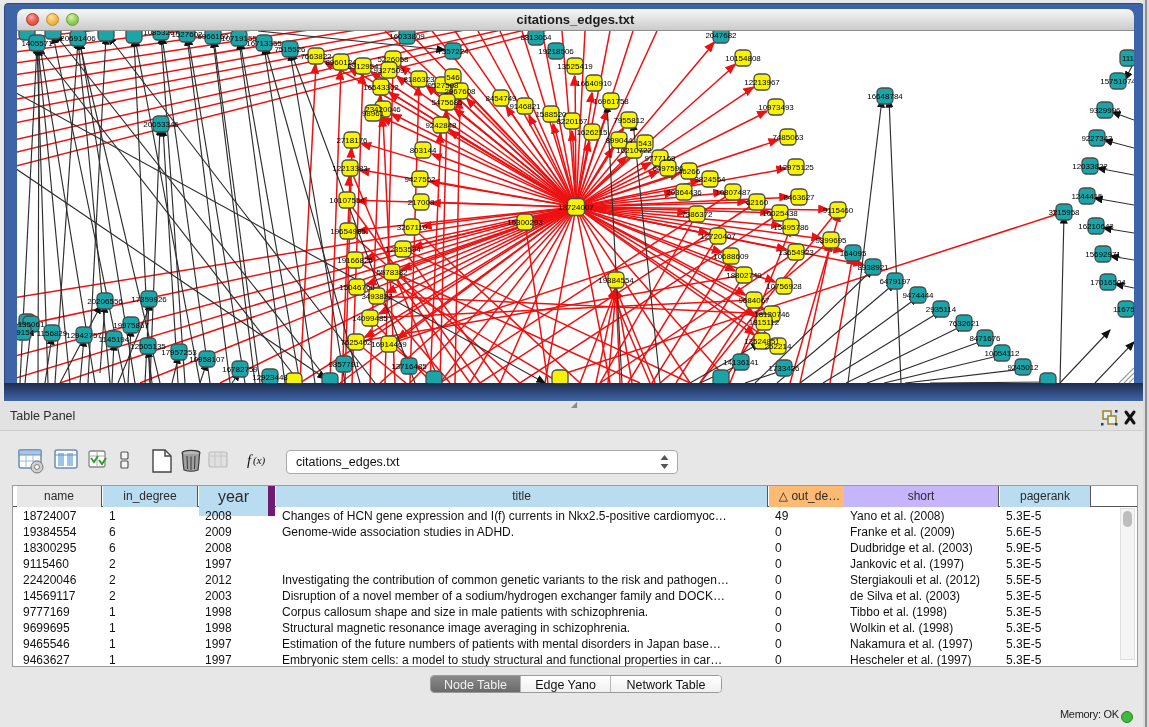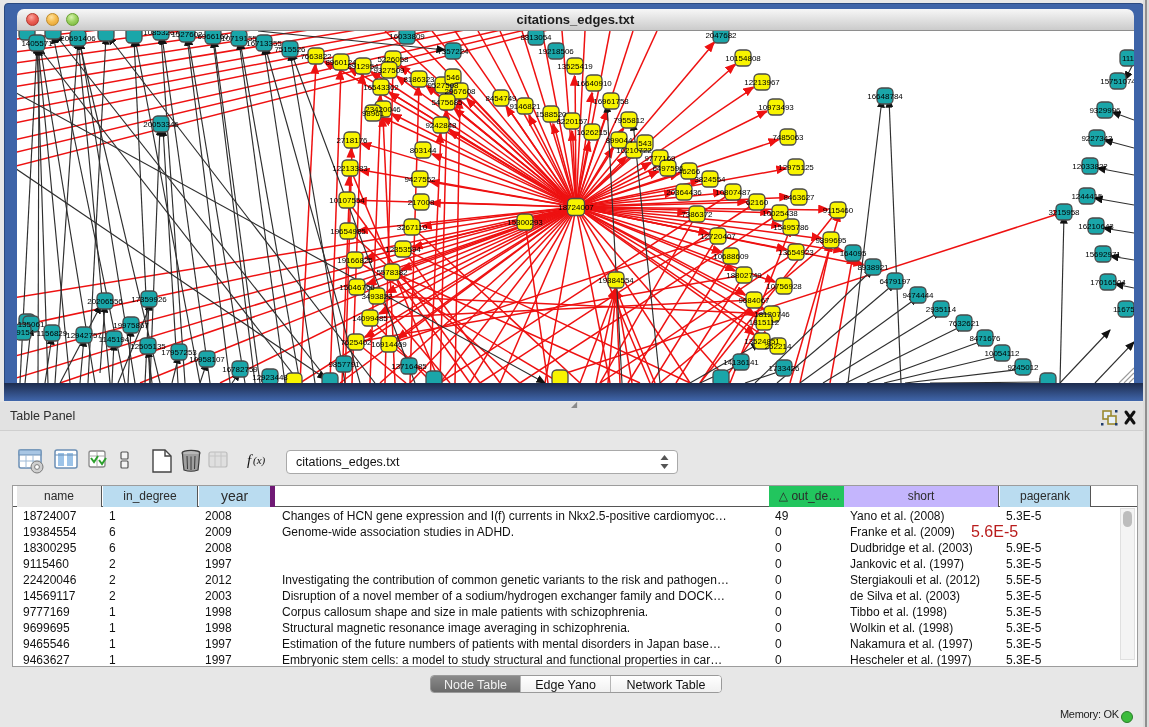--- a/index.html
+++ b/index.html
@@ -603,39 +603,40 @@
   <div style="position:absolute;left:286px;top:450px;width:392px;height:24px;background:#fff;border:1px solid #a9a9a9;border-radius:4px;font-size:12.5px;color:#111;line-height:22px;padding-left:9px">citations_edges.txt
     <svg width="11" height="16" viewBox="0 0 11 16" style="position:absolute;right:7px;top:3px">
       <path d="M5.5 1 L9.5 6 H1.5 Z" fill="#555"></path>
         <path d="M5.5 15 L1.5 10 H9.5 Z" fill="#555"></path>
     </svg>
   </div>
   <div style="position:absolute;left:12px;top:485px;width:1126px;height:182px;background:#fff;border:1px solid #9c9c9c;box-sizing:border-box;overflow:hidden">
       <div style="position:absolute;left:0;top:0;width:100%;height:21px;border-bottom:1px solid #555">
         <div style="position:absolute;left:4px;top:0;width:85px;height:21px;background:#e8e8e8;border-right:1px solid #555;text-align:center;font-size:12px;color:#2b2b2b;line-height:21px">name</div>
         <div style="position:absolute;left:90px;top:0;width:95px;height:21px;background:#badcf0;border-right:1px solid #555;text-align:center;font-size:12px;color:#2b2b2b;line-height:21px">in_degree</div>
-        <div style="position:absolute;left:186px;top:0;width:76px;height:21px;background:#badcf0;border-right:5px solid #701a75;text-align:center;font-size:14px;color:#2b2b2b;line-height:21px">year</div>
-        <div style="position:absolute;left:756px;top:0;width:82px;height:21px;background:#22c55e;border-right:1px solid #555;text-align:center;font-size:12px;color:#2b2b2b;line-height:21px">△ out_de…</div>
+        <div style="position:absolute;left:186px;top:0;width:76px;height:30px;background:#badcf0;border-right:7px solid #701a75;text-align:center;font-size:16px;color:#2b2b2b;line-height:21px">year</div>
+        <div style="position:absolute;left:263px;top:0;width:492px;height:21px;background:#badcf0;border-right:1px solid #555;text-align:center;font-size:12px;color:#2b2b2b;line-height:21px">title</div>
+        <div style="position:absolute;left:756px;top:0;width:82px;height:21px;background:#fdba74;border-right:1px solid #555;text-align:center;font-size:12px;color:#2b2b2b;line-height:21px">△ out_de…</div>
         <div style="position:absolute;left:831px;top:0;width:155px;height:21px;background:#c4b5fd;border-right:1px solid #555;text-align:center;font-size:12px;color:#2b2b2b;line-height:21px">short</div>
         <div style="position:absolute;left:987px;top:0;width:91px;height:21px;background:#badcf0;border-right:1px solid #555;text-align:center;font-size:12px;color:#2b2b2b;line-height:21px">pagerank</div>
       </div>
       <div style="position:absolute;left:10px;top:22px;width:126px;height:16px;font-size:12px;color:#111;line-height:16px;white-space:nowrap;overflow:hidden">18724007</div>
       <div style="position:absolute;left:96px;top:22px;width:136px;height:16px;font-size:12px;color:#111;line-height:16px;white-space:nowrap;overflow:hidden">1</div>
       <div style="position:absolute;left:192px;top:22px;width:117px;height:16px;font-size:12px;color:#111;line-height:16px;white-space:nowrap;overflow:hidden">2008</div>
       <div style="position:absolute;left:269px;top:22px;width:533px;height:16px;font-size:12px;color:#111;line-height:16px;white-space:nowrap;overflow:hidden">Changes of HCN gene expression and I(f) currents in Nkx2.5-positive cardiomyoc…</div>
       <div style="position:absolute;left:762px;top:22px;width:115px;height:16px;font-size:12px;color:#111;line-height:16px;white-space:nowrap;overflow:hidden">49</div>
       <div style="position:absolute;left:837px;top:22px;width:196px;height:16px;font-size:12px;color:#111;line-height:16px;white-space:nowrap;overflow:hidden">Yano et al. (2008)</div>
       <div style="position:absolute;left:993px;top:22px;width:132px;height:16px;font-size:12px;color:#111;line-height:16px;white-space:nowrap;overflow:hidden">5.3E-5</div>
       <div style="position:absolute;left:10px;top:38px;width:126px;height:16px;font-size:12px;color:#111;line-height:16px;white-space:nowrap;overflow:hidden">19384554</div>
       <div style="position:absolute;left:96px;top:38px;width:136px;height:16px;font-size:12px;color:#111;line-height:16px;white-space:nowrap;overflow:hidden">6</div>
       <div style="position:absolute;left:192px;top:38px;width:117px;height:16px;font-size:12px;color:#111;line-height:16px;white-space:nowrap;overflow:hidden">2009</div>
       <div style="position:absolute;left:269px;top:38px;width:533px;height:16px;font-size:12px;color:#111;line-height:16px;white-space:nowrap;overflow:hidden">Genome-wide association studies in ADHD.</div>
       <div style="position:absolute;left:762px;top:38px;width:115px;height:16px;font-size:12px;color:#111;line-height:16px;white-space:nowrap;overflow:hidden">0</div>
       <div style="position:absolute;left:837px;top:38px;width:196px;height:16px;font-size:12px;color:#111;line-height:16px;white-space:nowrap;overflow:hidden">Franke et al. (2009)</div>
-      <div style="position:absolute;left:958px;top:38px;width:132px;height:16px;font-size:16px;color:#b91c1c;line-height:16px;white-space:nowrap;overflow:hidden">5.6E-5</div>
+      <div style="position:absolute;left:993px;top:38px;width:132px;height:16px;font-size:12px;color:#0f172a;line-height:16px;white-space:nowrap;overflow:hidden">5.6E-5</div>
       <div style="position:absolute;left:10px;top:54px;width:126px;height:16px;font-size:12px;color:#111;line-height:16px;white-space:nowrap;overflow:hidden">18300295</div>
       <div style="position:absolute;left:96px;top:54px;width:136px;height:16px;font-size:12px;color:#111;line-height:16px;white-space:nowrap;overflow:hidden">6</div>
       <div style="position:absolute;left:192px;top:54px;width:117px;height:16px;font-size:12px;color:#111;line-height:16px;white-space:nowrap;overflow:hidden">2008</div>
       <div style="position:absolute;left:762px;top:54px;width:115px;height:16px;font-size:12px;color:#111;line-height:16px;white-space:nowrap;overflow:hidden">0</div>
       <div style="position:absolute;left:837px;top:54px;width:196px;height:16px;font-size:12px;color:#111;line-height:16px;white-space:nowrap;overflow:hidden">Dudbridge et al. (2003)</div>
       <div style="position:absolute;left:993px;top:54px;width:132px;height:16px;font-size:12px;color:#111;line-height:16px;white-space:nowrap;overflow:hidden">5.9E-5</div>
       <div style="position:absolute;left:10px;top:70px;width:126px;height:16px;font-size:12px;color:#111;line-height:16px;white-space:nowrap;overflow:hidden">9115460</div>
       <div style="position:absolute;left:96px;top:70px;width:136px;height:16px;font-size:12px;color:#111;line-height:16px;white-space:nowrap;overflow:hidden">2</div>
       <div style="position:absolute;left:192px;top:70px;width:117px;height:16px;font-size:12px;color:#111;line-height:16px;white-space:nowrap;overflow:hidden">1997</div>
       <div style="position:absolute;left:762px;top:70px;width:115px;height:16px;font-size:12px;color:#111;line-height:16px;white-space:nowrap;overflow:hidden">0</div>

